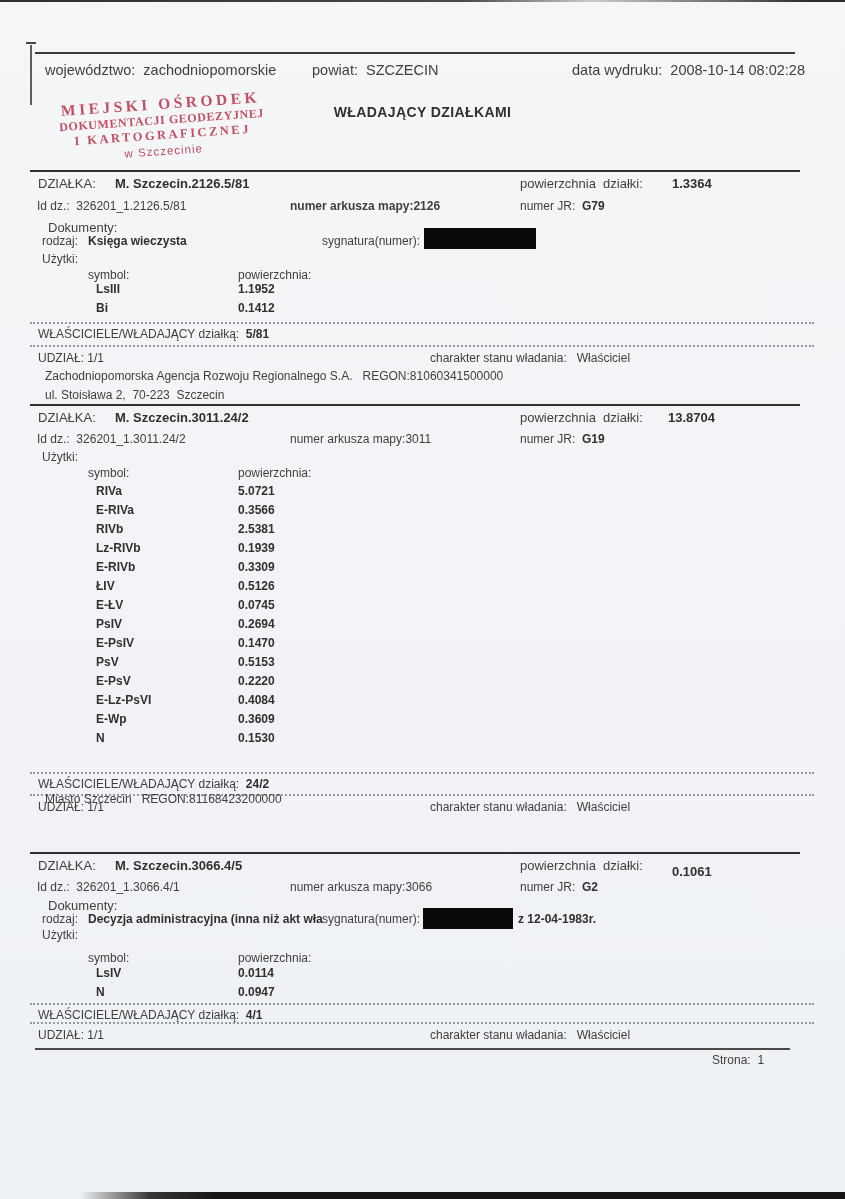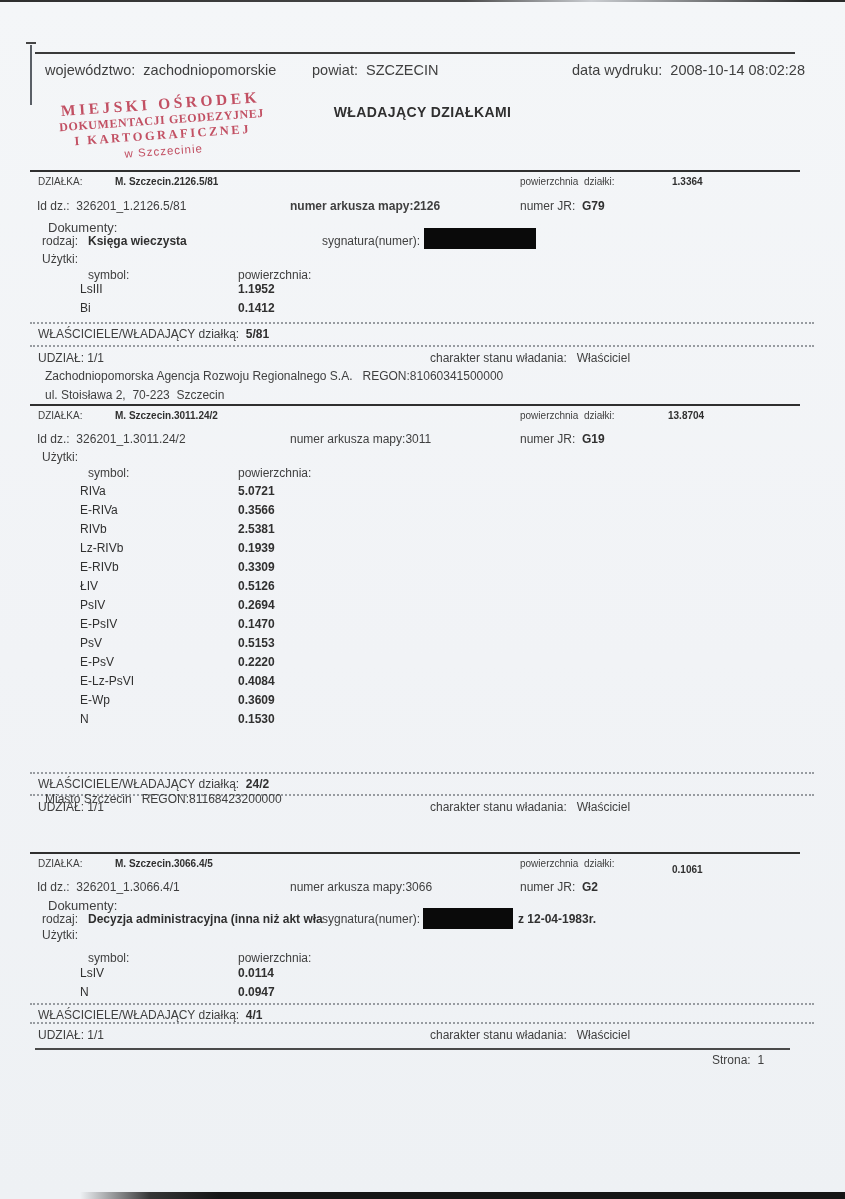--- a/index.html
+++ b/index.html
@@ -25,24 +25,24 @@
   .hdr-field{font-size:14.5px;}
   .title{position:absolute;left:0;top:104px;width:845px;text-align:center;font-size:14px;font-weight:bold;letter-spacing:.4px;color:#303030;}
   .stamp{position:absolute;left:42px;top:94px;width:240px;text-align:center;transform:rotate(-4deg);line-height:1.25;}
   .stamp .s1{font-size:15.5px;letter-spacing:3.5px;font-weight:bold;font-family:"Liberation Serif","DejaVu Serif",serif;}
   .stamp .s2{font-size:12px;letter-spacing:.6px;font-weight:bold;font-family:"Liberation Serif","DejaVu Serif",serif;}
   .stamp .s3{font-size:12.5px;letter-spacing:2.5px;font-weight:bold;font-family:"Liberation Serif","DejaVu Serif",serif;}
   .stamp .s4{font-size:11.5px;letter-spacing:1px;}
   
   .section{position:absolute;left:0;width:845px;}
   .sec-border{position:absolute;left:30px;top:0;width:770px;height:2px;background:#2f2f2f;}
-  .dz-row{font-size:10px;}
+  .dz-row{font-size:13px;}
   .redact{position:absolute;height:21px;background:#0a0a0a;}
   .use-row{position:relative;height:19px;}
-  .use-sym{position:absolute;left:80px;font-weight:normal;color:#303030;}
+  .use-sym{position:absolute;left:96px;font-weight:bold;color:#303030;}
   .use-val{position:absolute;left:238px;font-weight:bold;color:#303030;}
   .own-line{position:relative;height:19px;}
   .own-txt{position:absolute;left:45px;white-space:pre;}
   .kind-clip{display:inline-block;max-width:235px;overflow:hidden;white-space:pre;vertical-align:top;}
 </style>
 </head>
 <body>
 
 <div class="page">
   <div class="edge-top"></div>
@@ -151,20 +151,24 @@
         <div class="use-row">
           <span class="use-sym">E-RIVb</span>
           <span class="use-val">0.3309</span>
         </div>
 
         <div class="use-row">
           <span class="use-sym">ŁIV</span>
           <span class="use-val">0.5126</span>
         </div>
 
+        <div class="use-row">
+          <span class="use-sym">E-ŁV</span>
+          <span class="use-val">0.0745</span>
+        </div>
 
         <div class="use-row">
           <span class="use-sym">PsIV</span>
           <span class="use-val">0.2694</span>
         </div>
 
         <div class="use-row">
           <span class="use-sym">E-PsIV</span>
           <span class="use-val">0.1470</span>
         </div>

